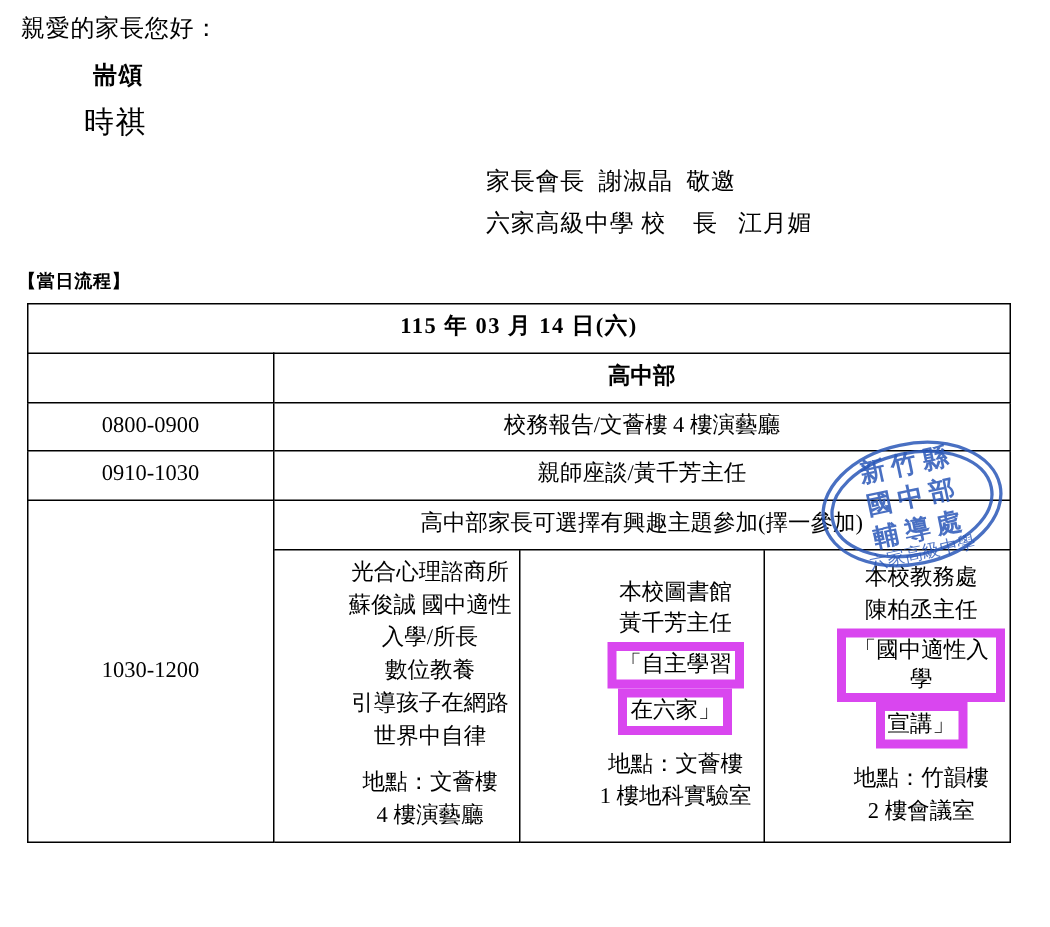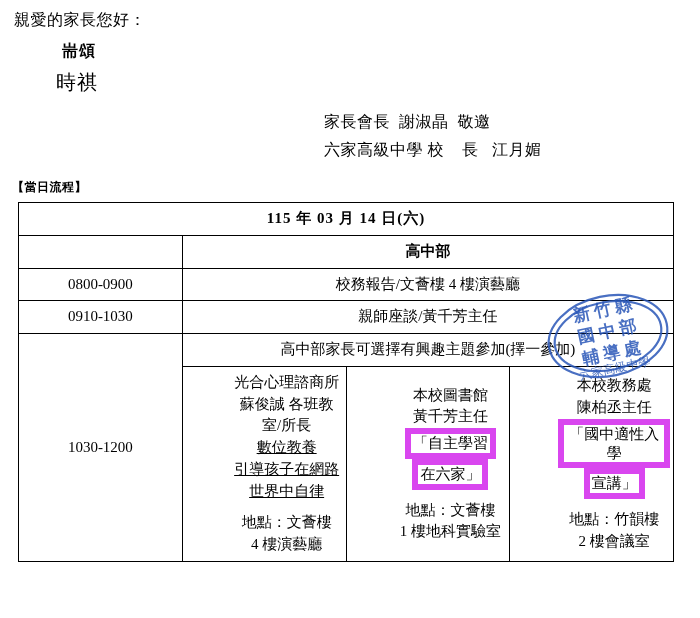--- a/index.html
+++ b/index.html
@@ -108,21 +108,21 @@
     font-size: 12.5px;
     padding: 4px 3px;
   }
   .col-a { width: 240px; }
   .col-b { width: 148px; }
   .col-c { width: 148px; }
   .session {
     padding: 6px 4px 8px 4px;
   }
   .session .line { display: block; margin-left: 45px; }
-  .u { text-decoration: underline; }
+  .u { }
   .boxline {
     display: inline-block;
     border: 6px solid #d946ef;
     padding: 0 2px;
     line-height: 1.25;
   }
   .gap { display: block; height: 10px; }
   .stamp {
     position: absolute;
     left: 533px;
@@ -168,21 +168,21 @@
       <td class="time">0910-1030</td>
       <td colspan="3">親師座談/黃千芳主任</td>
     </tr>
     <tr>
       <td class="time" rowspan="2">1030-1200</td>
       <td class="note" colspan="3">高中部家長可選擇有興趣主題參加(擇一參加)</td>
     </tr>
     <tr>
       <td class="col-a session">
         <span class="line">光合心理諮商所</span>
-        <span class="line">蘇俊誠 各班教室/所長</span>
+        <span class="line">蘇俊誠 國中適性入學/所長</span>
         <span class="line"><span class="u">數位教養</span></span>
         <span class="line"><span class="u">引導孩子在網路世界中自律</span></span>
         <span class="gap"></span>
         <span class="line">地點：文薈樓</span>
         <span class="line">4 樓演藝廳</span>
       </td>
       <td class="col-b session">
         <span class="line">本校圖書館</span>
         <span class="line">黃千芳主任</span>
         <span class="line"><span class="boxline">「自主學習</span></span>

